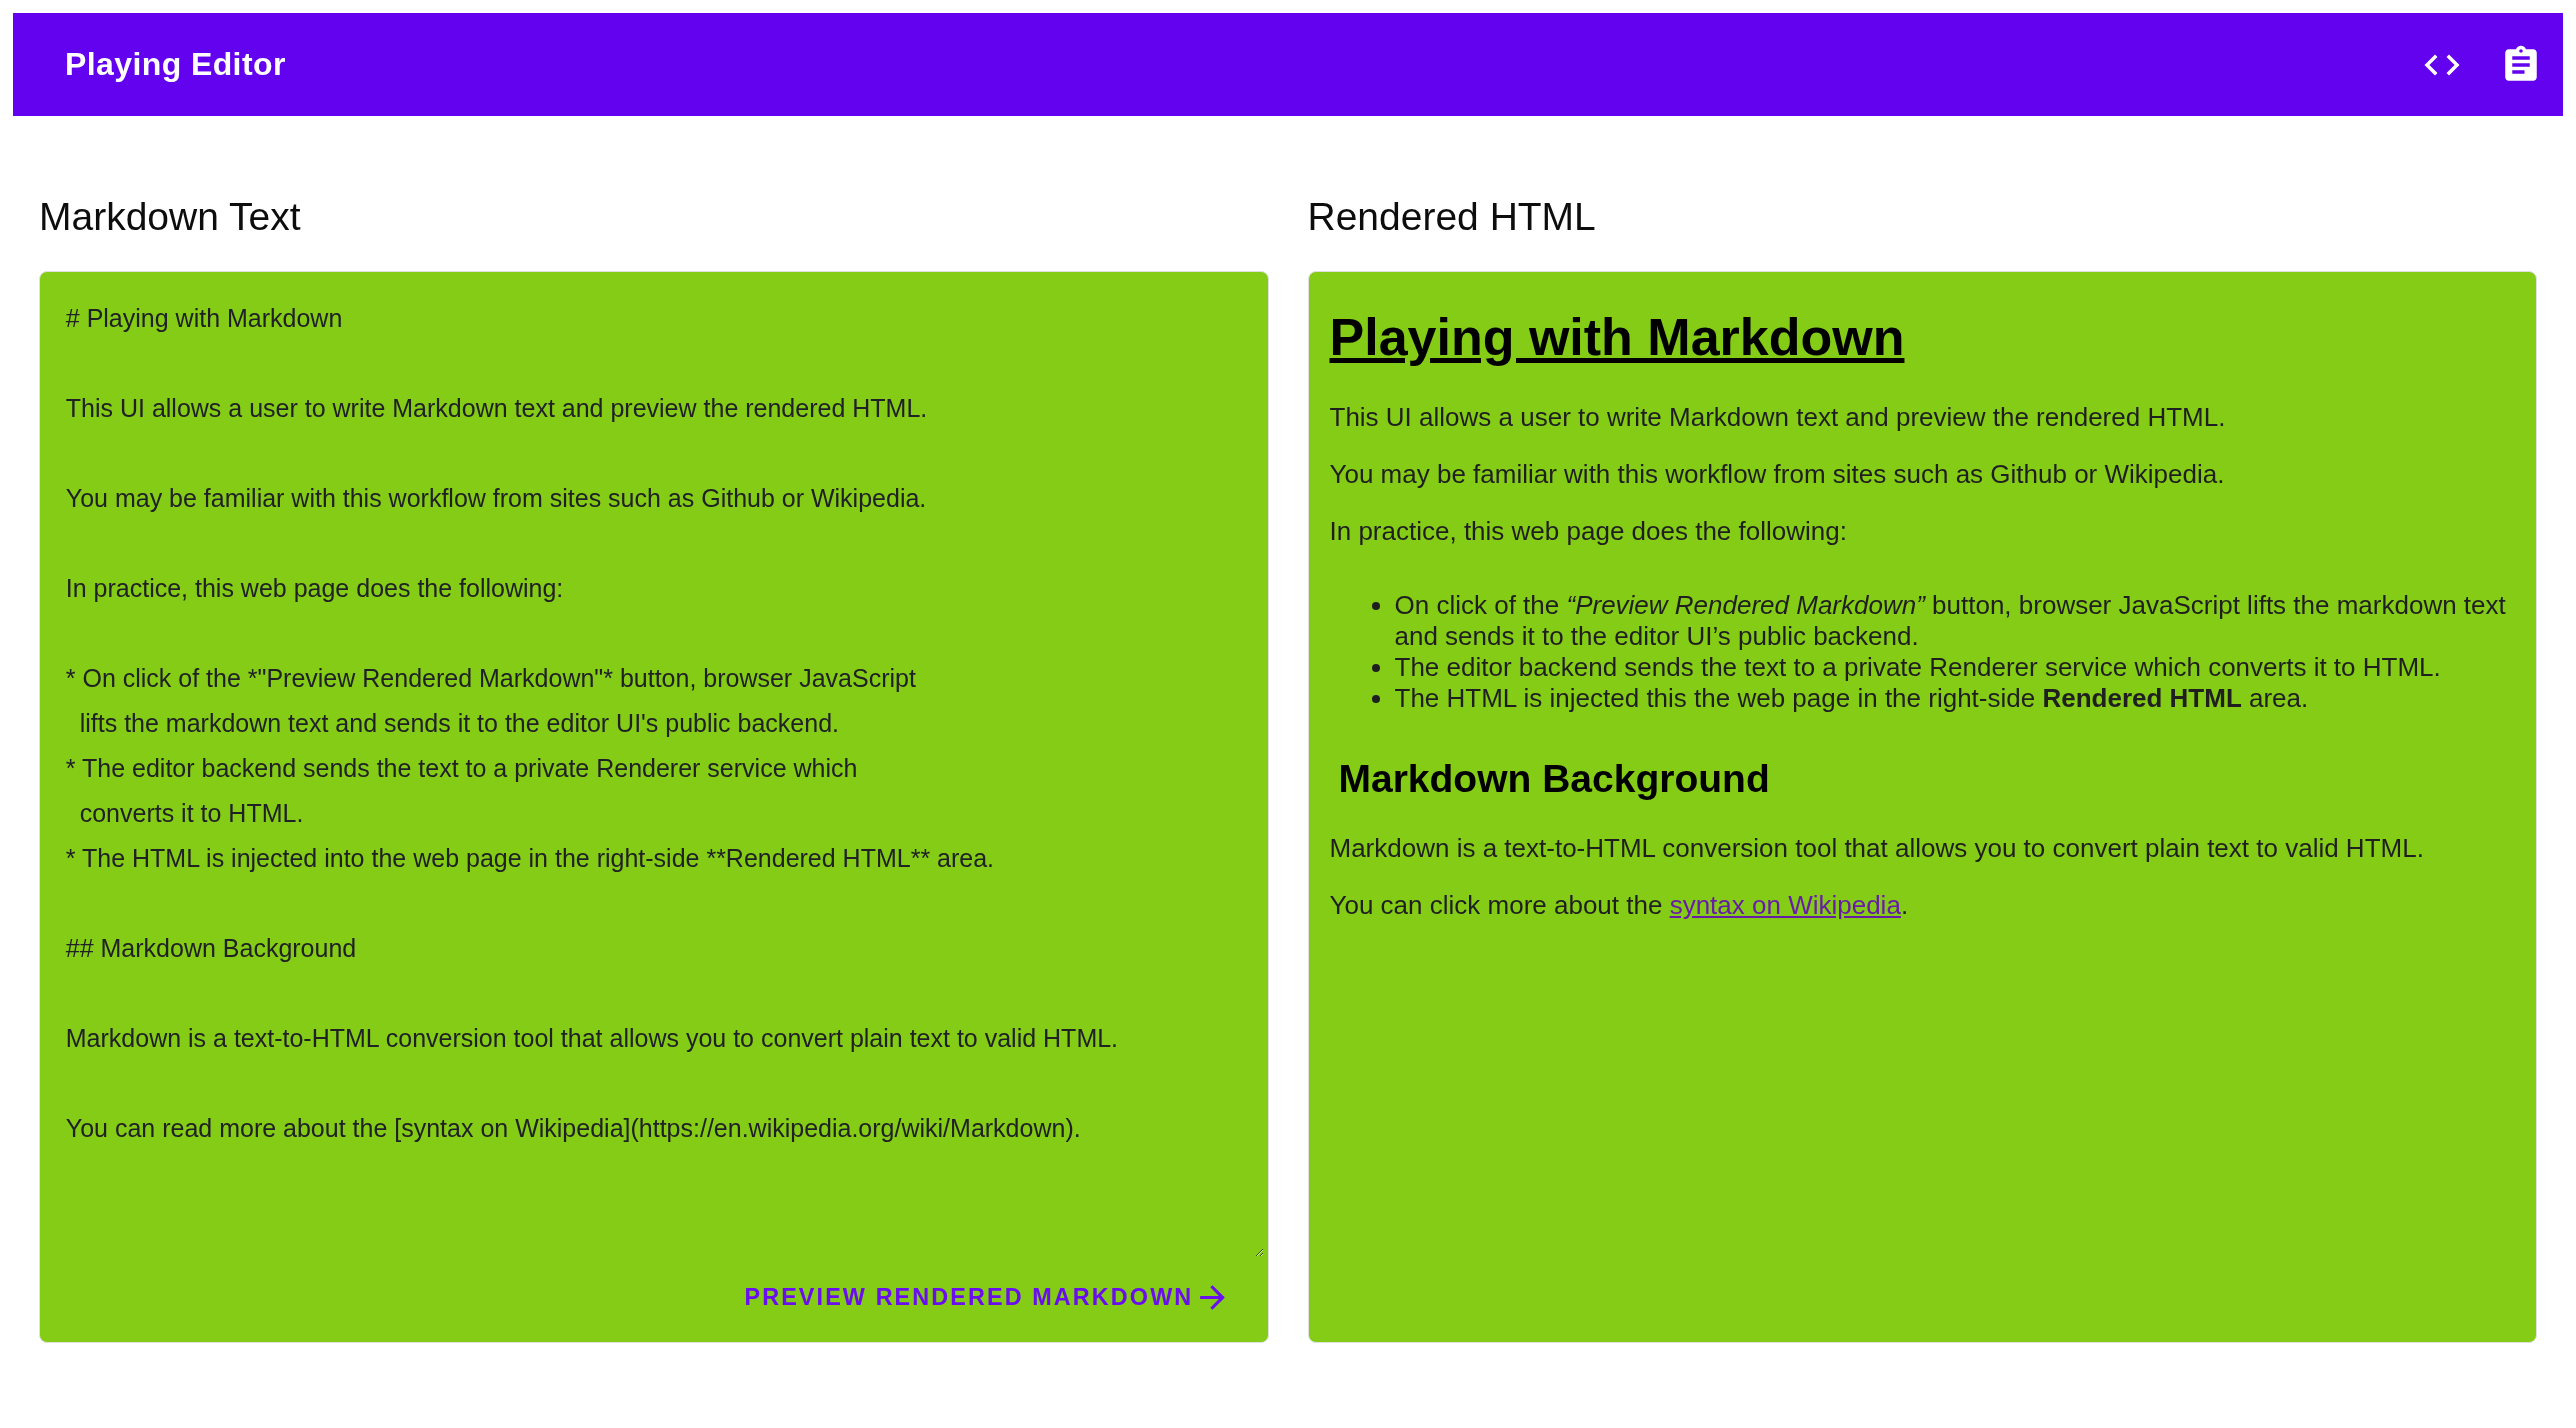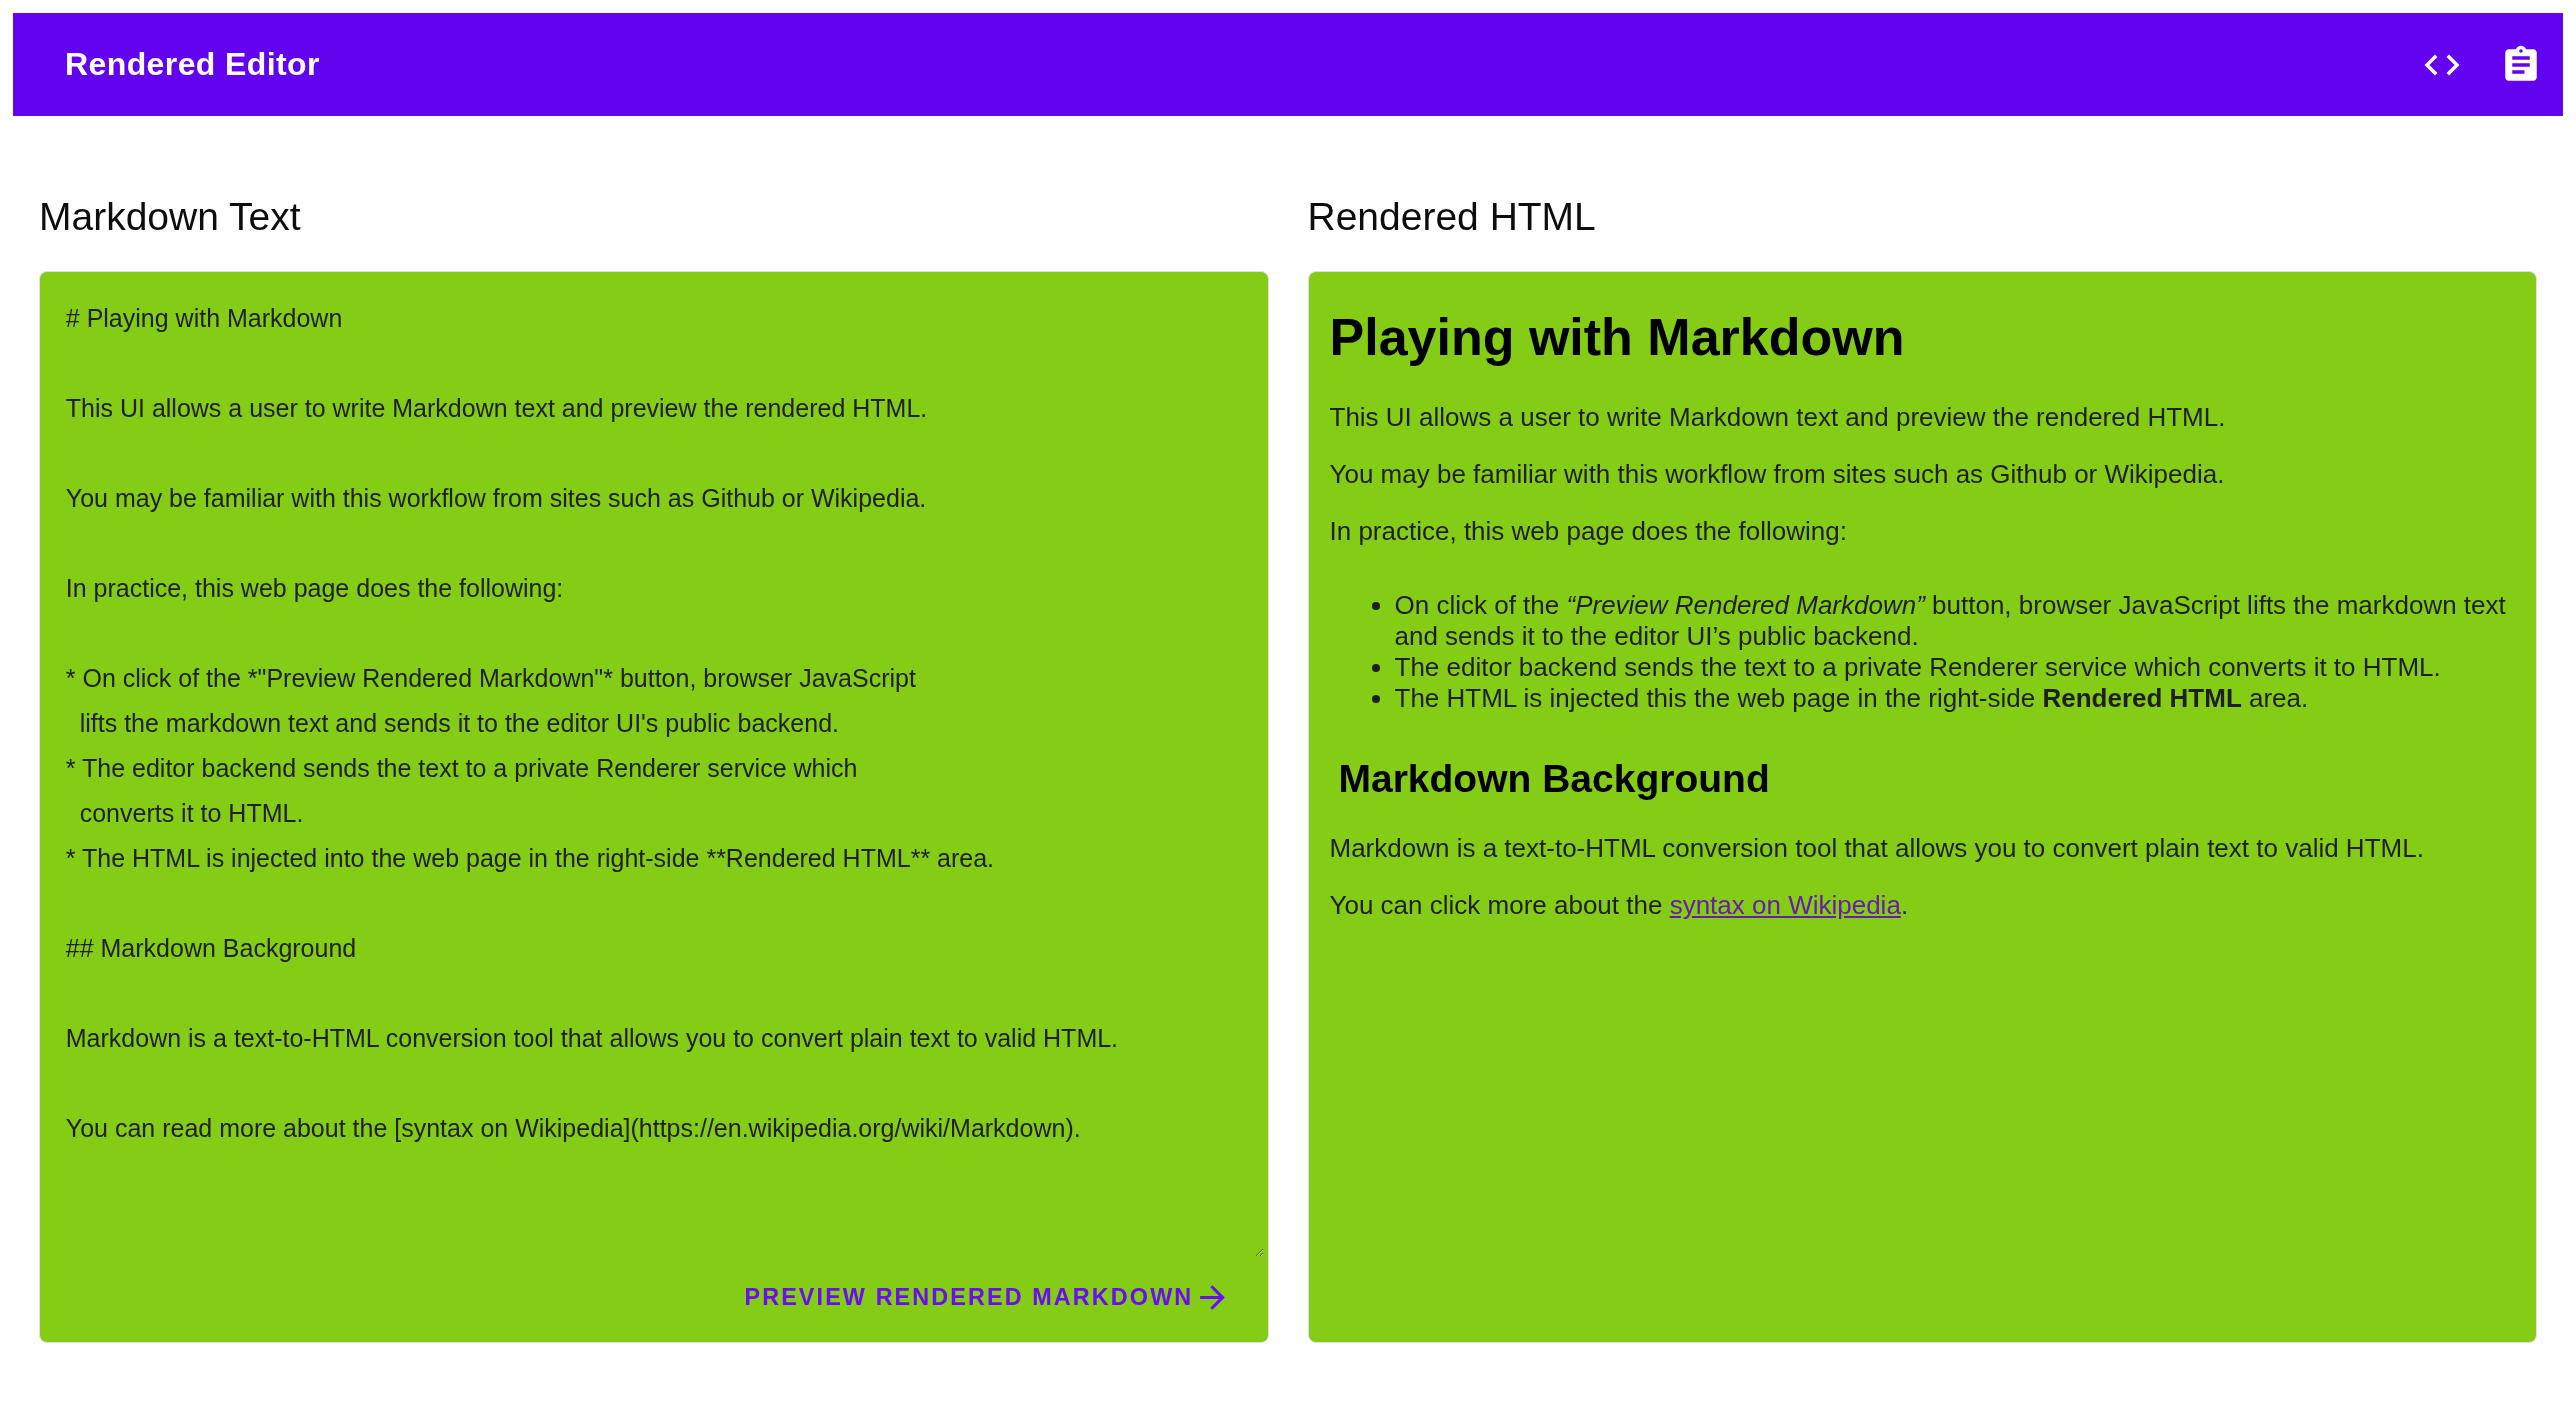--- a/index.html
+++ b/index.html
@@ -117,37 +117,38 @@
     padding: 0 21px;
     font-size: 26px;
     color: #1f1f1f;
     overflow: hidden;
   }
   .preview-card h1 {
     font-size: 52px;
     font-weight: 700;
     color: #000000;
     margin: 35px 0;
+    text-decoration: underline;
   }
   .preview-card h2 {
     font-size: 39px;
     font-weight: 700;
     color: #000000;
     margin: 32px 9px;
   }
   .preview-card p { margin: 26px 0; }
   .preview-card ul { margin: 43px 0; padding-left: 65px; }
   .preview-card li { margin: 0; }
   .preview-card a { color: #681da8; text-decoration: underline; cursor: pointer; }
 </style>
 </head>
 <body>
 
 <header class="app-bar">
-  <div class="app-title">Rendered Editor</div>
+  <div class="app-title">Playing Editor</div>
   <button class="icon-btn" title="">
     <svg viewBox="0 0 24 24">
       <path d="M9.4 16.6L4.8 12l4.6-4.6L8 6l-6 6 6 6 1.4-1.4zm5.2 0l4.6-4.6-4.6-4.6L16 6l6 6-6 6-1.4-1.4z"></path>
     </svg>
   </button>
   <button class="icon-btn" title="">
     <svg viewBox="0 0 24 24">
       <path d="M19 3h-4.18C14.4 1.84 13.3 1 12 1c-1.3 0-2.4.84-2.82 2H5c-1.1 0-2 .9-2 2v14c0 1.1.9 2 2 2h14c1.1 0 2-.9 2-2V5c0-1.1-.9-2-2-2zm-7 0c.55 0 1 .45 1 1s-.45 1-1 1-1-.45-1-1 .45-1 1-1zm2 14H7v-2h7v2zm3-4H7v-2h10v2zm0-4H7V7h10v2z"></path>
     </svg>
   </button>

